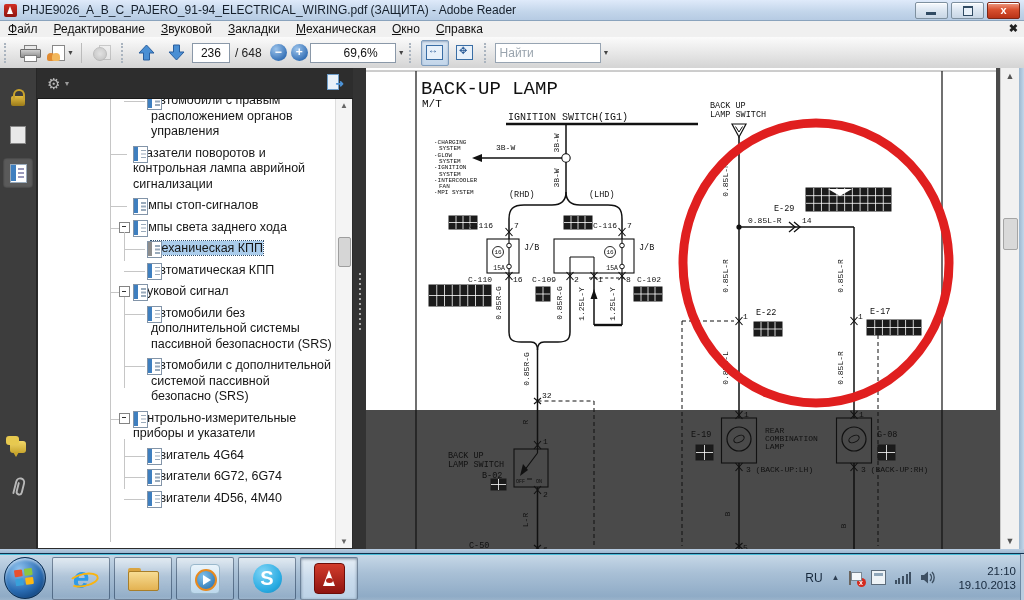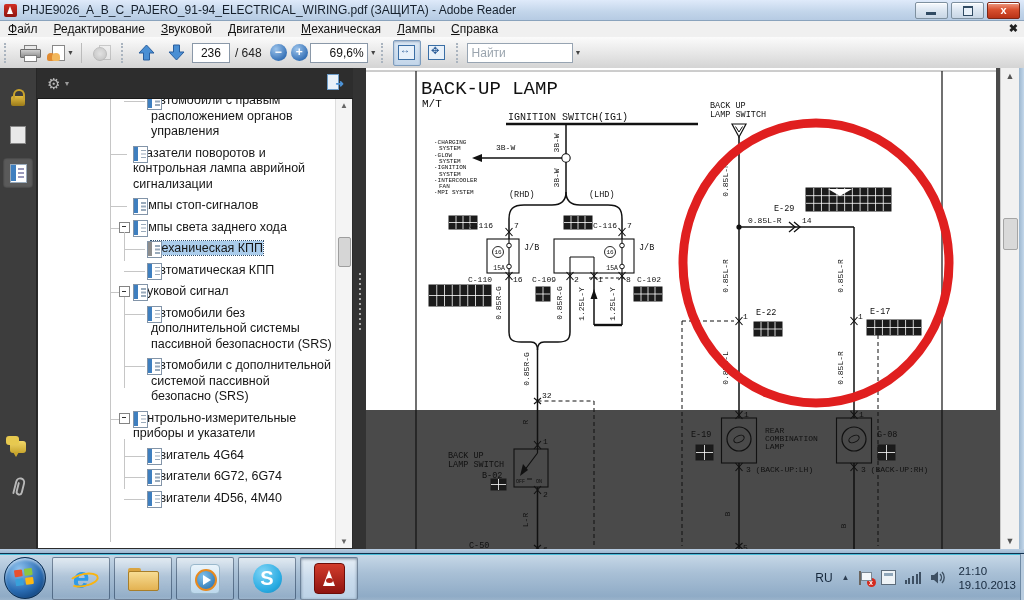--- a/index.html
+++ b/index.html
@@ -49,21 +49,21 @@
   .globe-ic .pg{position:absolute;right:0;top:0;width:10px;height:13px;background:#eee;border:1px solid #999;}
   .globe-ic .gl{position:absolute;left:0;bottom:0;width:12px;height:12px;border-radius:50%;background:radial-gradient(#ddd,#9a9a9a);border:1px solid #888;}
   .navarr{width:17px;height:17px;position:relative;}
   .navarr svg{display:block;}
   .numbox{width:36px;height:18px;border:1px solid #8a98a8;background:#fff;text-align:center;
     font-size:12px;color:#111;font-family:"Liberation Sans",sans-serif;padding:0;}
   .pagetotal{margin:0 6px 0 5px;color:#222;}
   .zbtn{width:17px;height:17px;border-radius:50%;background:radial-gradient(circle at 35% 30%,#9cc4ec,#3a74b8 70%,#2a5c98);
     color:#fff;font-weight:bold;font-size:12px;line-height:16px;text-align:center;margin:0 2px;}
   .zoombox{width:50px;height:18px;border:1px solid #8a98a8;background:#fff;display:flex;align-items:center;
-    justify-content:flex-end;padding:0 3px;color:#111;}
+    justify-content:flex-end;padding:0 17px;color:#111;}
   .fit-ic{width:15px;height:13px;border:1px solid #3a6ea5;background:#e8f1fa;position:relative;}
   .fit-ic::after{content:"↔";position:absolute;left:1px;top:-2px;font-size:10px;color:#2a5c98;}
   .fs-ic{width:15px;height:13px;border:1px solid #3a6ea5;background:#e8f1fa;position:relative;}
   .fs-ic::after{content:"✥";position:absolute;left:2px;top:-1px;font-size:10px;color:#2a5c98;}
   .findbox{width:96px;height:18px;border:1px solid #97a4b2;background:#fff;font-size:12px;
     color:#333;padding:0 4px;font-family:"Liberation Sans",sans-serif;}
   .findbox::placeholder{color:#9aa4ae;}
   
   .main{position:absolute;left:0;top:68px;width:1024px;height:481px;display:flex;}
   .iconstrip{width:36px;height:100%;background:#3d3d3d;border-right:1px solid #262626;position:relative;flex:0 0 auto;}
@@ -166,21 +166,21 @@
   .tray .chev{font-size:8px;color:#2d3e52;}
   .trayflag{width:13px;height:14px;position:relative;}
   .trayflag::before{content:"";position:absolute;left:0;top:0;width:2px;height:14px;background:#6b655f;}
   .trayflag::after{content:"";position:absolute;left:2px;top:1px;width:9px;height:7px;background:#f4f7fa;border:1px solid #7a8794;}
   .trayflag .badge{position:absolute;right:-4px;bottom:-2px;width:9px;height:9px;border-radius:50%;background:#d42a1e;
     color:#fff;font-size:7px;line-height:9px;text-align:center;font-weight:bold;}
   .traywin{width:13px;height:13px;background:#eef3f7;border:1px solid #5c6b7a;position:relative;}
   .traywin::after{content:"";position:absolute;left:2px;top:2px;right:2px;height:3px;background:#8fa6ba;}
   .bars{display:flex;align-items:flex-end;gap:1.5px;height:13px;}
   .bars i{width:2.2px;background:#3e5063;display:block;}
-  .clock{text-align:left;font-size:11.5px;line-height:14px;margin-left:2px;}
+  .clock{text-align:right;font-size:11.5px;line-height:14px;margin-left:12px;}
   .showdesk{position:absolute;right:0;top:0;width:3px;height:47px;background:#b9cde0;border-left:1px solid #6f8aa4;}
   
   text{font-family:"Liberation Mono","DejaVu Sans Mono",monospace;fill:#111;}
 </style>
 </head>
 <body>
 
 <div id="screen">
 
   <div class="titlebar">
@@ -197,23 +197,23 @@
           <span class="glyph-x">x</span>
         </span>
     </span>
   </div>
 
   <div class="menubar">
     <span id="menu-items" style="display: flex;">
         <span class="menu-item">Файл</span>
         <span class="menu-item">Редактирование</span>
         <span class="menu-item">Звуковой</span>
-        <span class="menu-item">Двигатели</span>
+        <span class="menu-item">Закладки</span>
         <span class="menu-item">Механическая</span>
-        <span class="menu-item">Лампы</span>
+        <span class="menu-item">Окно</span>
         <span class="menu-item">Справка</span>
       </span>
     <span class="menubar-x">✖</span>
   </div>
 
   <div class="toolbar">
     <span class="grip"></span>
     <span class="tbtn">
       <span class="printer">
           <span class="p-top"></span>

